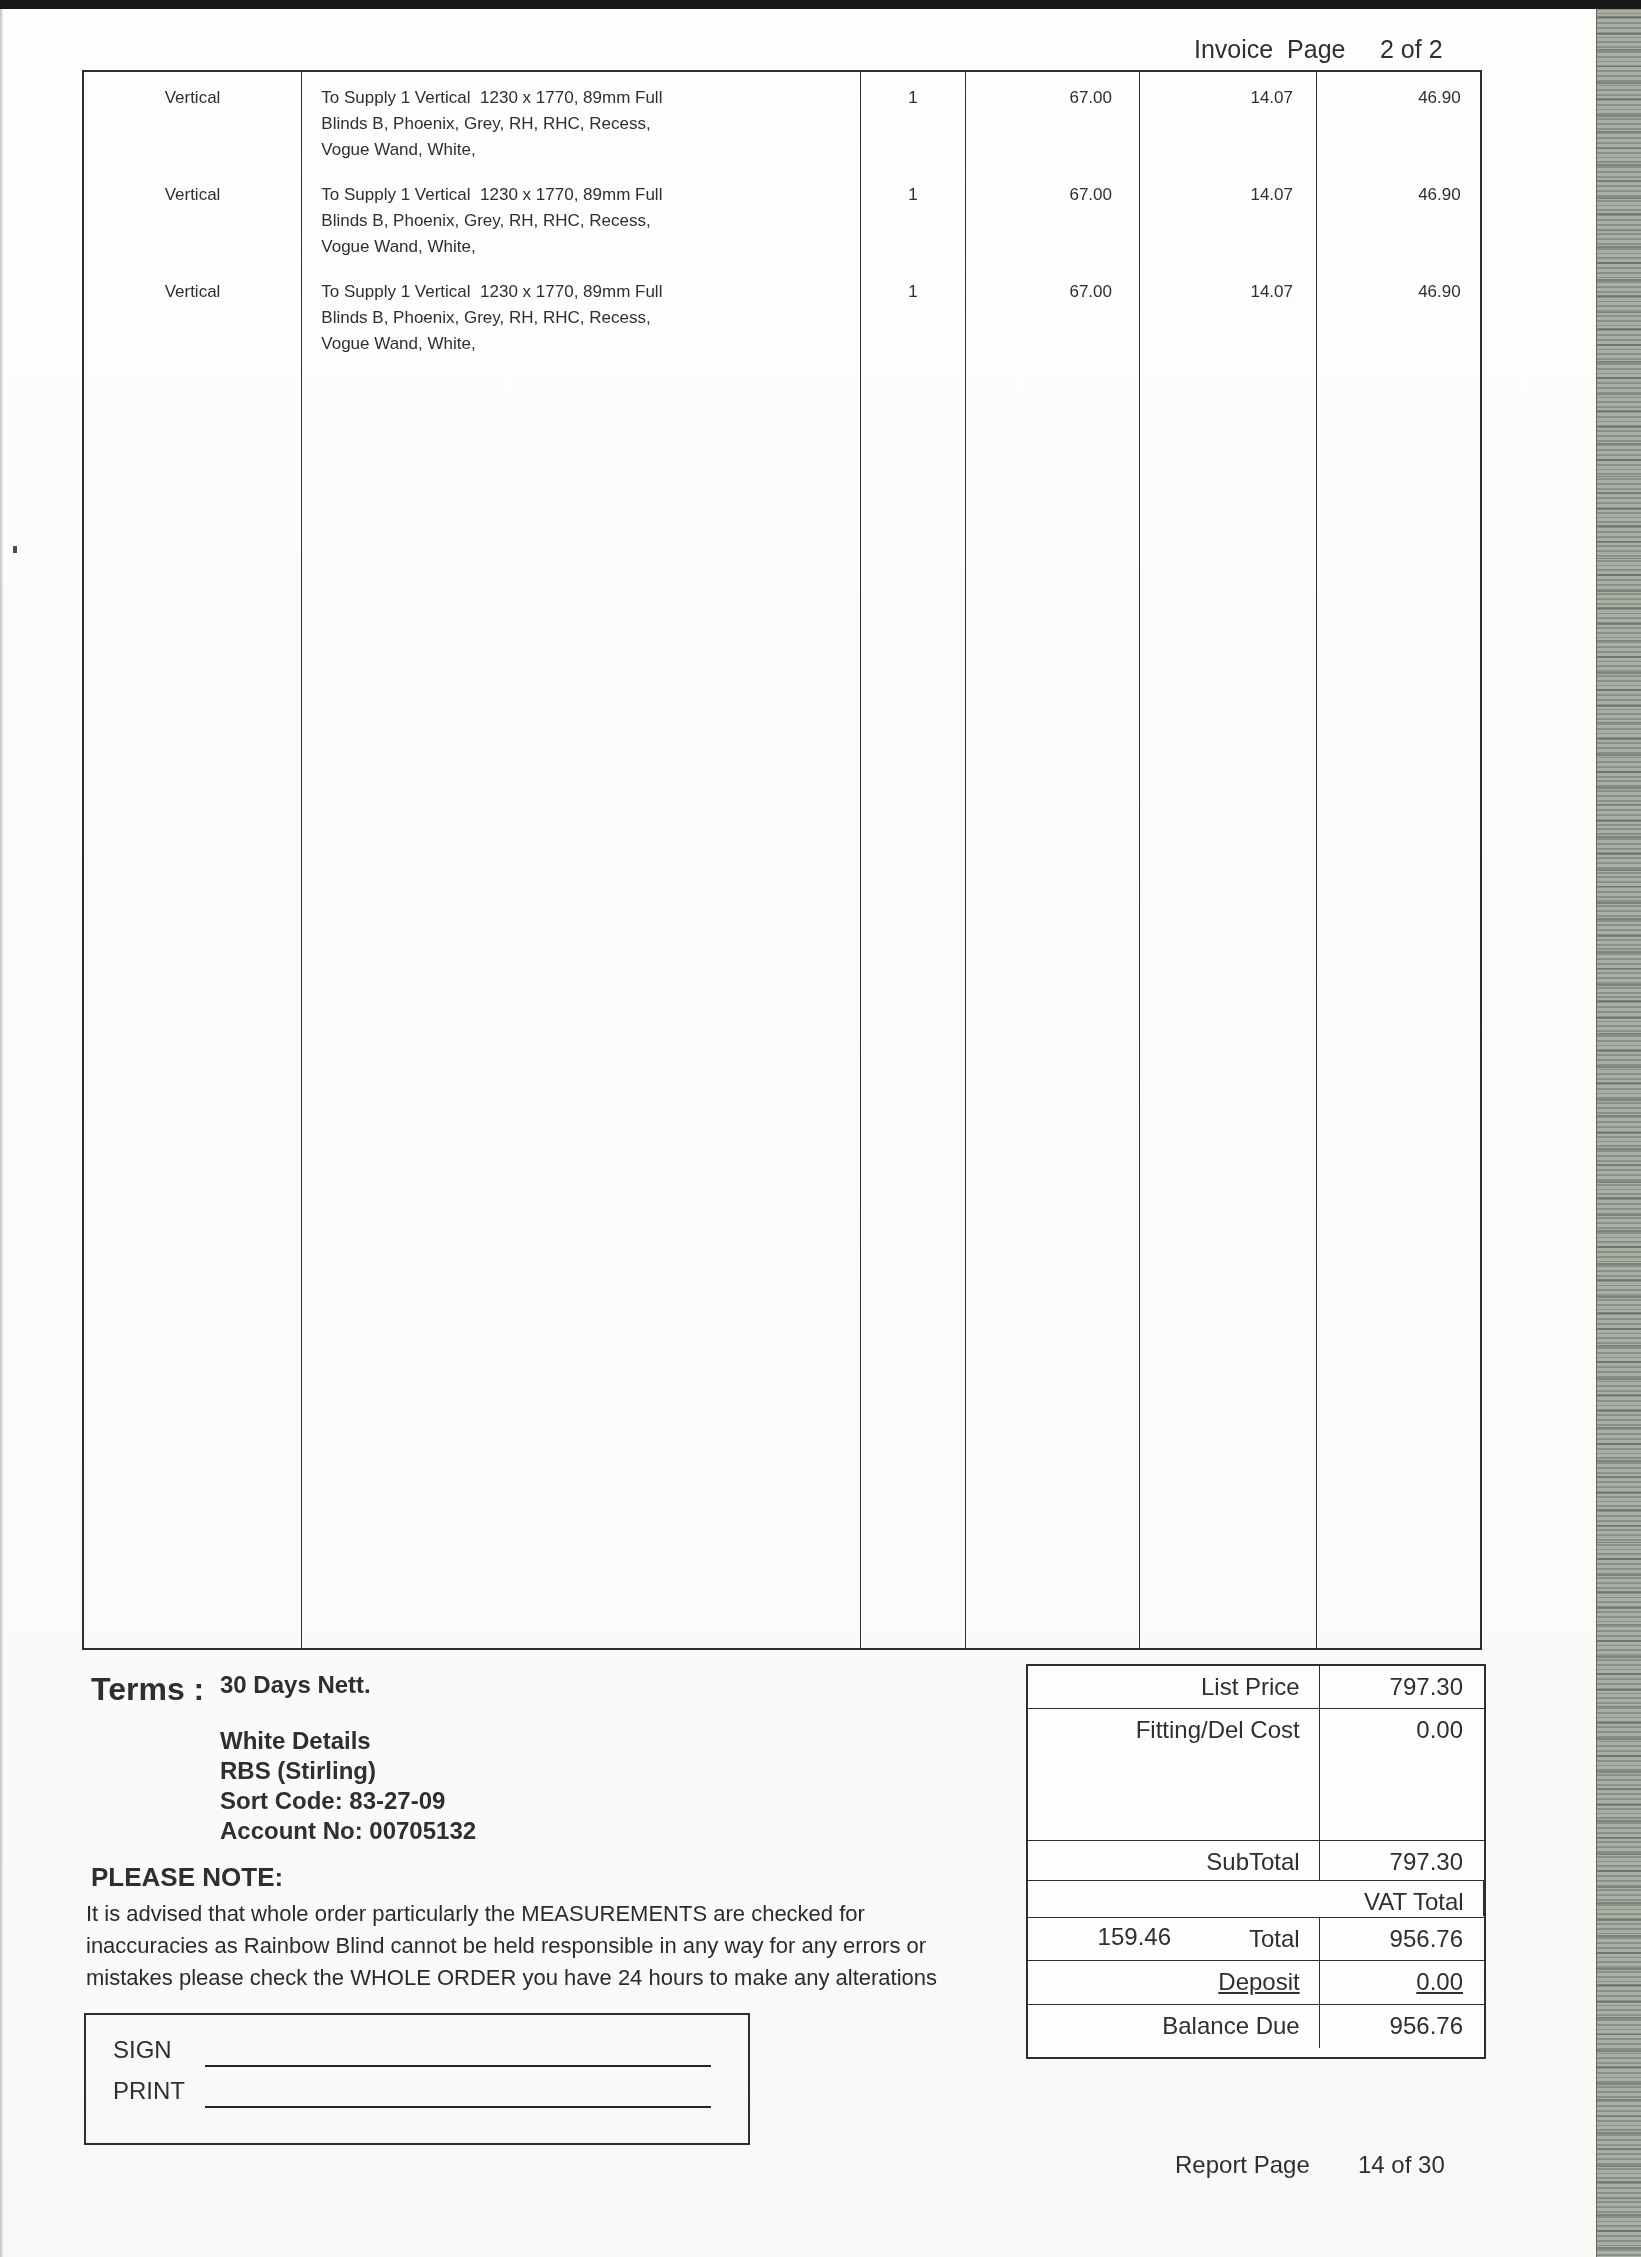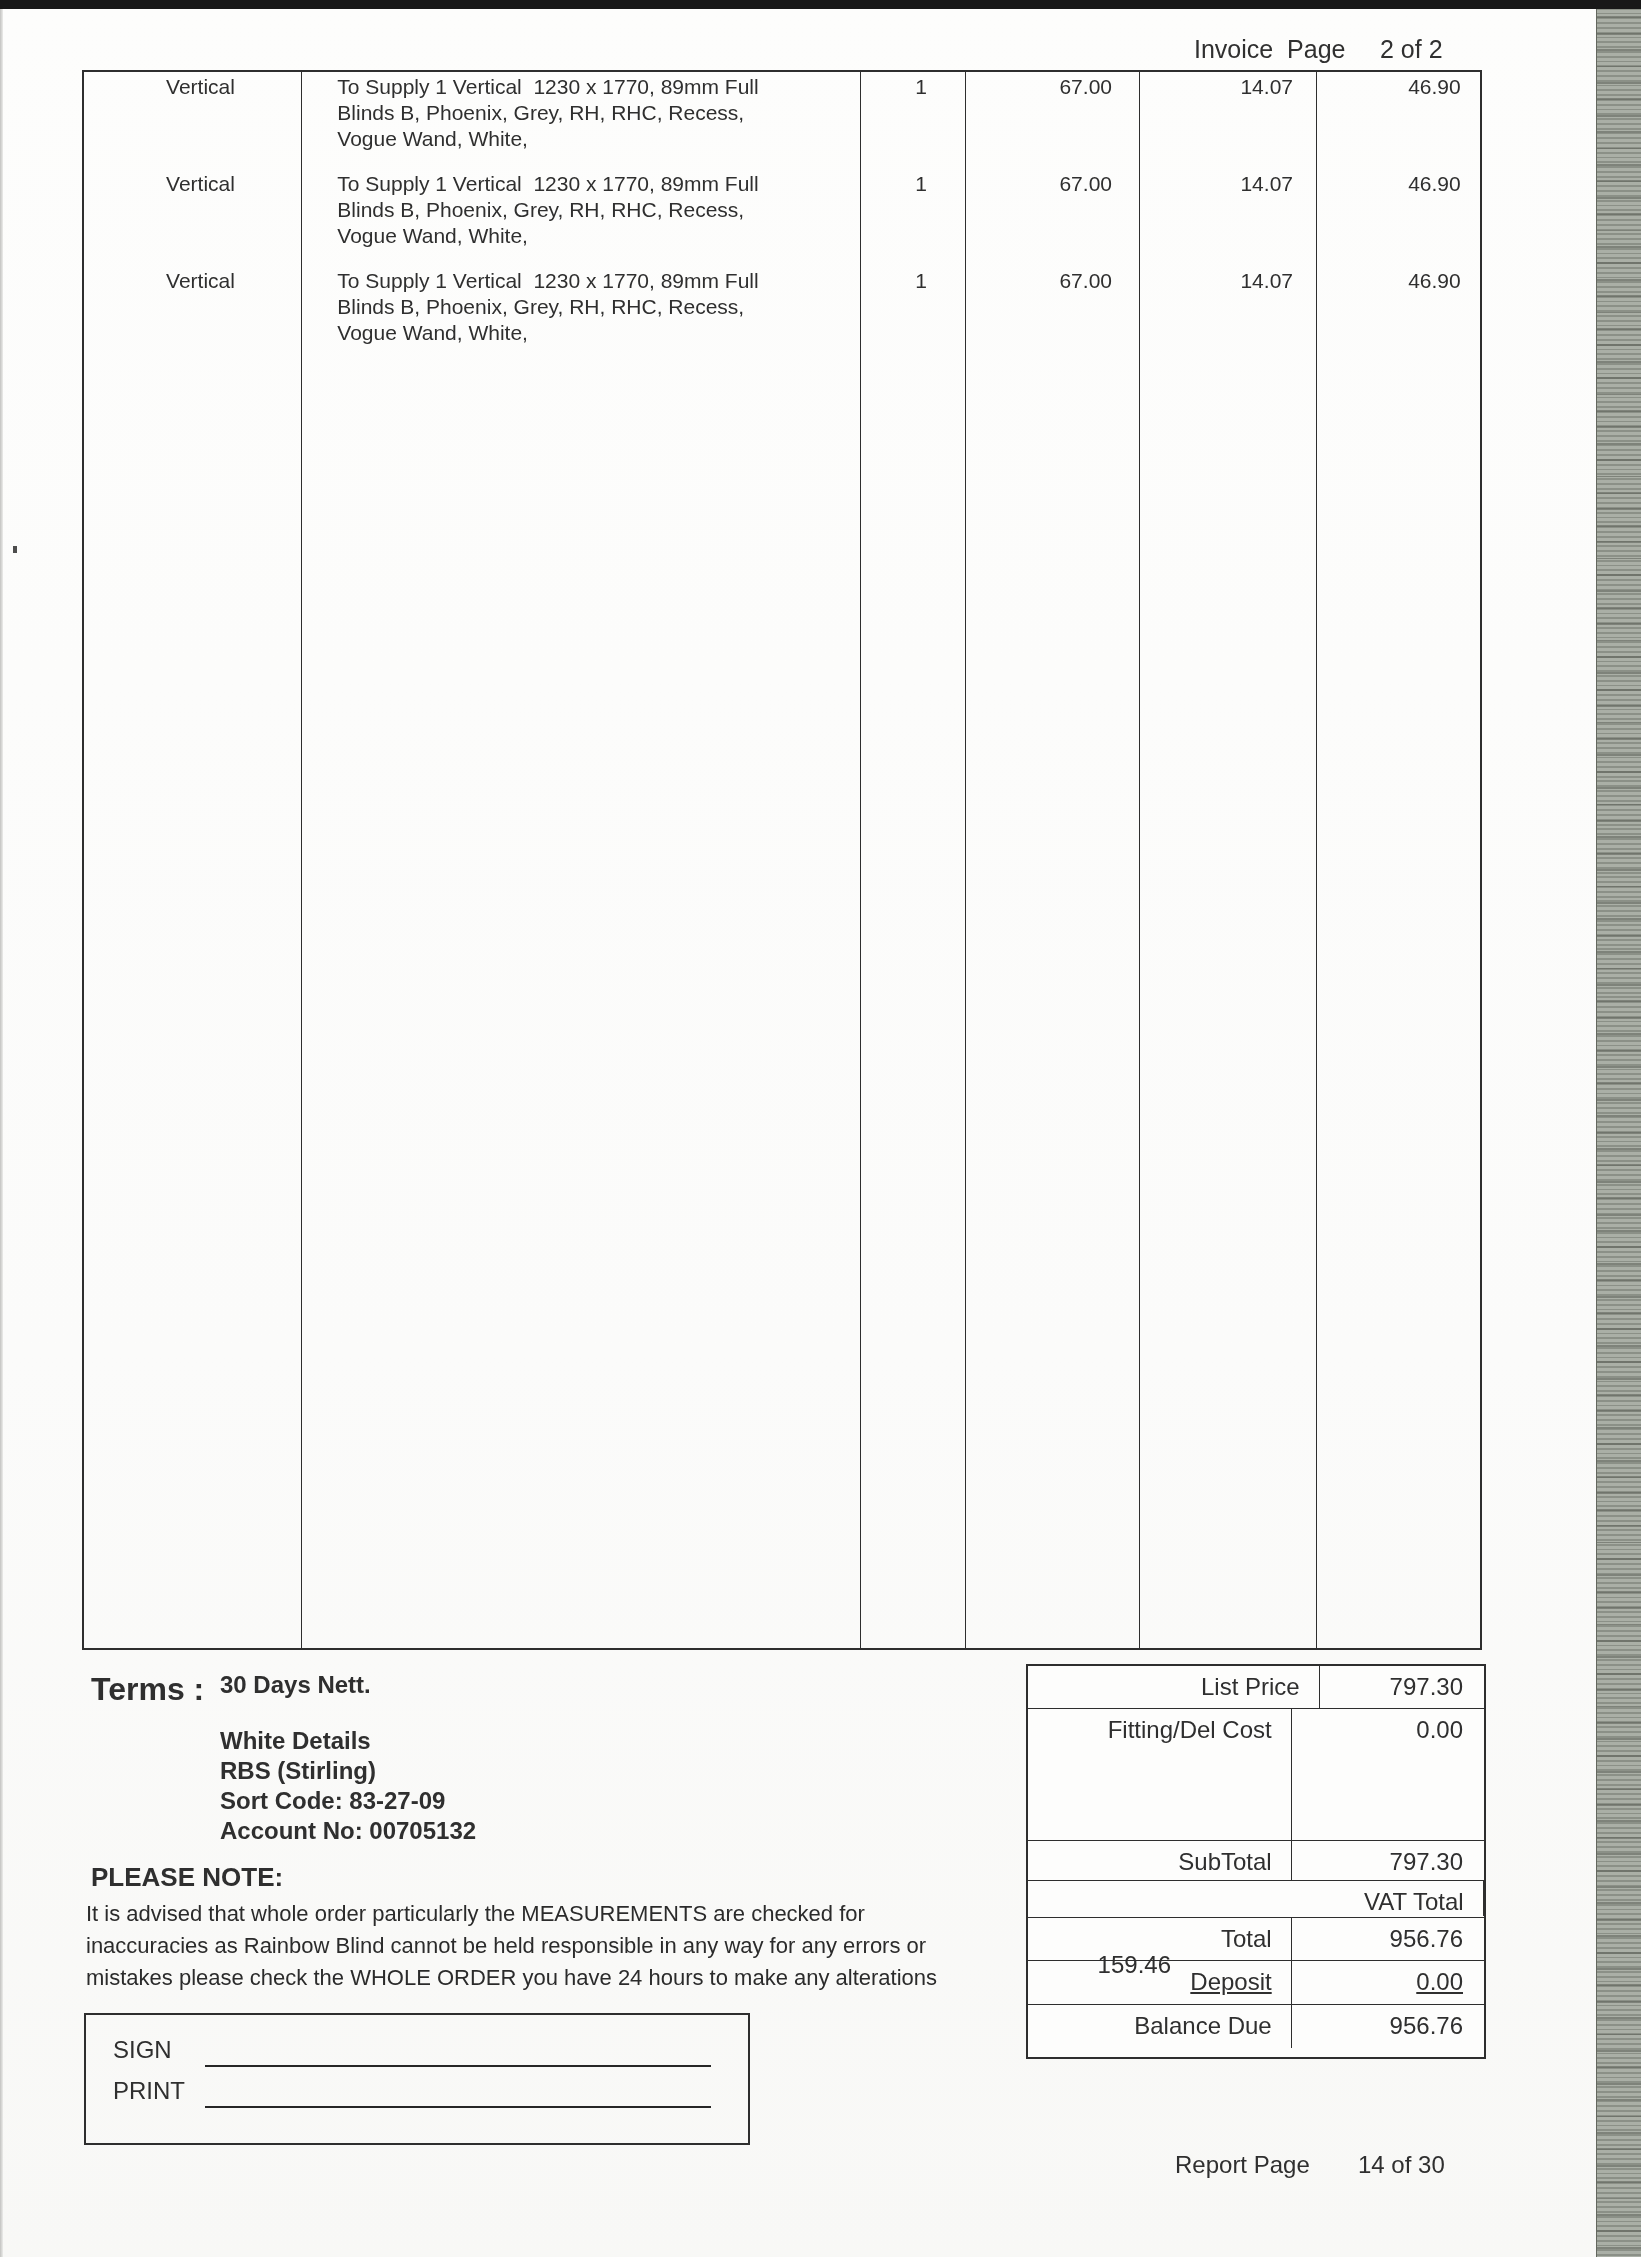--- a/index.html
+++ b/index.html
@@ -40,21 +40,21 @@
   .invoice-header .ip-value { position: absolute; left: 186px; top: 0; white-space: pre; }
 
   
   .items-table {
     position: absolute; left: 82px; top: 70px; width: 1400px; height: 1580px;
     border: 2.9px solid #2e2e2e;
     display: grid;
     grid-template-columns: 218px 559px 105px 174px 177px 1fr;
     grid-template-rows: 97px 97px 97px 1fr;
   }
-  .cell { padding-top: 2px; font-size: 21px; line-height: 26px; color: #2f2f2f; margin-left: 16px; }
+  .cell { padding-top: 13px; font-size: 17px; line-height: 26px; color: #2f2f2f; }
   .col-type   { text-align: center; border-right: 1.9px solid #2e2e2e; }
   .col-desc   { padding-left: 19.3px; border-right: 1.9px solid #2e2e2e; }
   .col-qty    { text-align: center; border-right: 1.9px solid #2e2e2e; }
   .col-unit   { text-align: right; padding-right: 27px; border-right: 1.9px solid #2e2e2e; }
   .col-vat    { text-align: right; padding-right: 23px; border-right: 1.9px solid #2e2e2e; }
   .col-total  { text-align: right; padding-right: 19.3px; }
   .desc-line  { white-space: pre; }
 
   
   .terms-label { position: absolute; left: 91px;  top: 1671px; font-size: 32px; font-weight: bold; white-space: pre; }
@@ -62,21 +62,21 @@
   .bank-details { position: absolute; left: 220px; top: 1726px; font-size: 24px; font-weight: bold; line-height: 30px; }
   .note-title { position: absolute; left: 91px; top: 1862px; font-size: 26px; font-weight: bold; }
   .note-body  { position: absolute; left: 86px; top: 1898px; width: 871px; font-size: 22px; line-height: 32px; color: #2b2b2b; }
 
   
   .totals-table {
     position: absolute; left: 1026px; top: 1664px; width: 460px; height: 395px;
     border: 2.9px solid #2e2e2e; background: #fdfdfc;
   }
   .totals-row { display: flex; }
-  .totals-row + .totals-row { border-top: 1.9px solid #2e2e2e; gap: 28px; }
+  .totals-row + .totals-row { border-top: 1.9px solid #2e2e2e; }
   .totals-label {
     flex: 1; text-align: right; padding: 6.8px 19.3px 0 0; font-size: 24px;
     border-right: 1.9px solid #2e2e2e;
   }
   .totals-value { width: 164px; text-align: right; padding: 6.8px 21px 0 0; font-size: 24px; }
   .h-list    { height: 42px; }
   .h-fitting { height: 132px; }
   .h-sub     { height: 40px; }
   .h-vat     { height: 37px; flex-direction: column; }
   .h-total   { height: 43px; }

